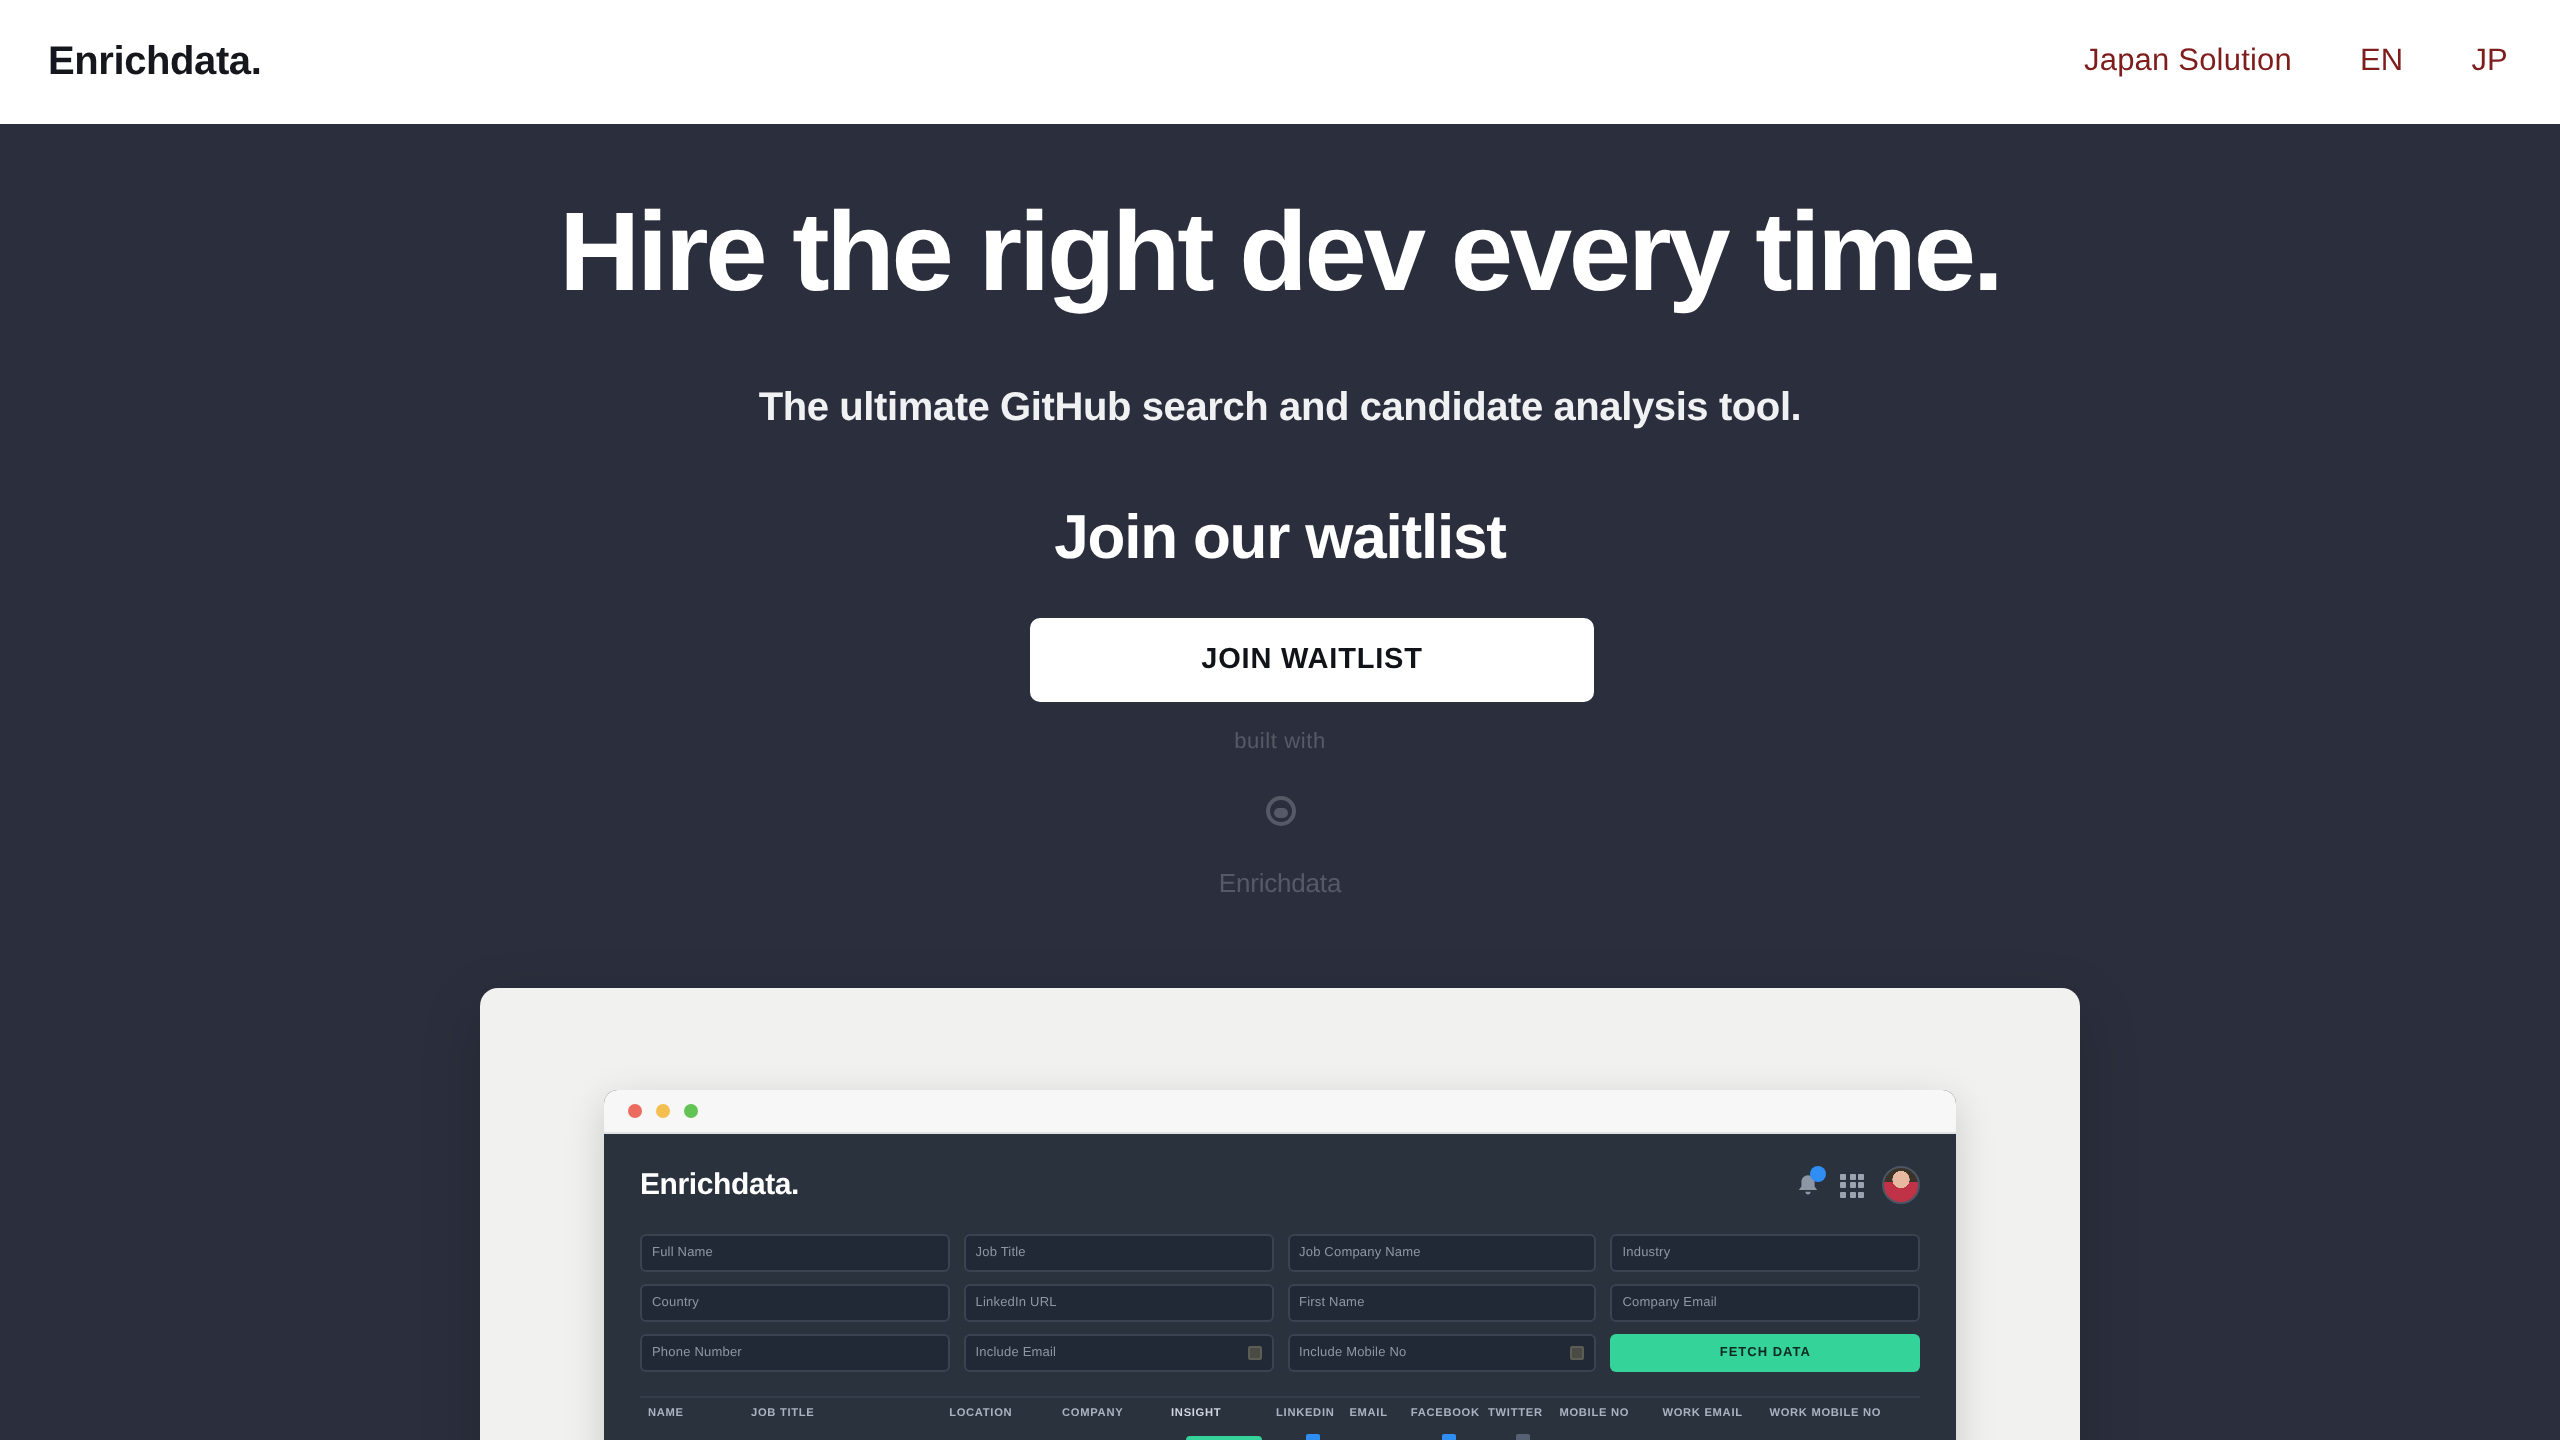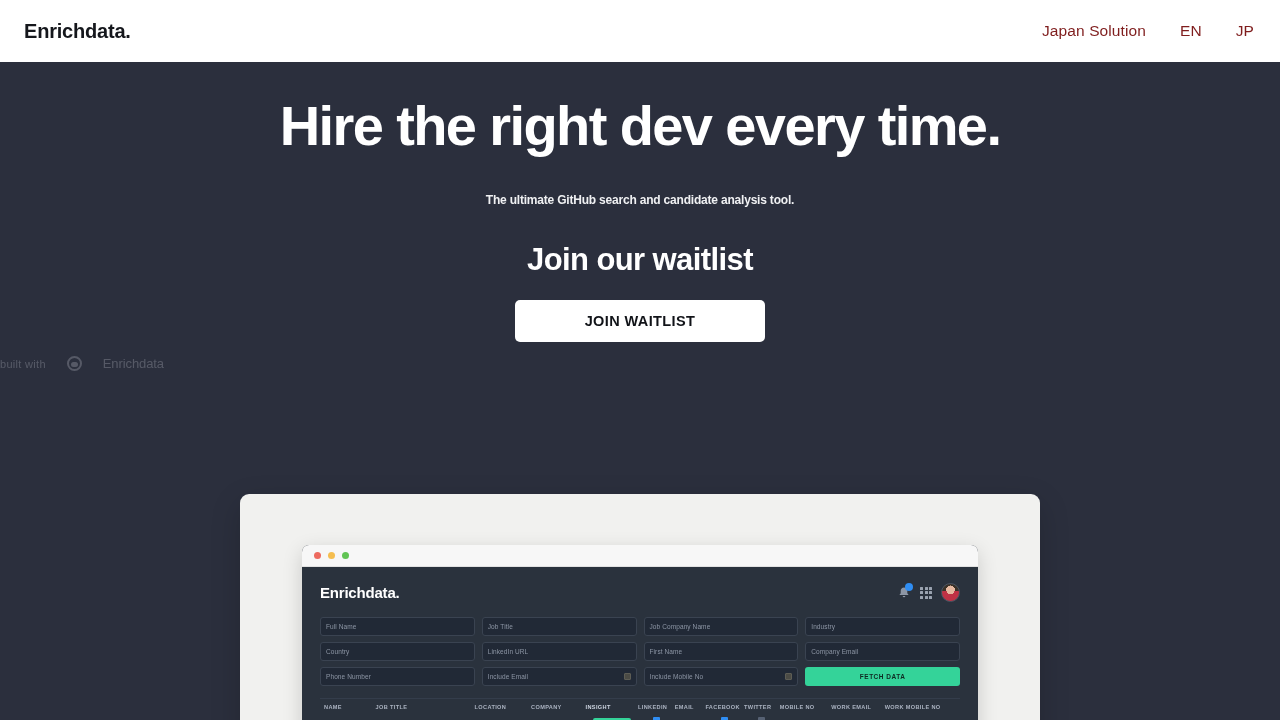--- a/index.html
+++ b/index.html
@@ -53,21 +53,21 @@
   }
   .hero-title {
     font-size: 56px;
     font-weight: bold;
     color: #ffffff;
     letter-spacing: -1.6px;
     line-height: 1.06;
   }
   .hero-sub {
     margin-top: 38px;
-    font-size: 12px;
+    font-size: 20px;
     font-weight: bold;
     color: #f0f1f3;
     letter-spacing: -0.2px;
   }
   .waitlist-title {
     margin-top: 35px;
     font-size: 31px;
     font-weight: bold;
     color: #ffffff;
     letter-spacing: -0.6px;
@@ -86,40 +86,41 @@
     background: #ffffff;
     padding: 0 15px;
     font-family: "Liberation Sans", sans-serif;
     font-size: 15px;
     color: #3b3f49;
     outline: none;
   }
   .email-input::placeholder { color: #4a4e57; }
   .join-btn {
     display: block;
-    width: 250px;
+    width: 282px;
     height: 42px;
     margin-top: 13px;
     border: none;
     border-radius: 5px;
     background: #ffffff;
     font-family: "Liberation Sans", sans-serif;
     font-size: 14.5px;
     font-weight: bold;
     letter-spacing: 0.4px;
     color: #111318;
     cursor: pointer;
   }
 
   .ck-badge {
     margin-top: 14px;
     display: flex;
     align-items: center;
     gap: 21px;
     opacity: 0.30;
+    flex-direction: column;
   }
   .ck-text {
     font-size: 11px;
     color: #b9bcc6;
     letter-spacing: 0.3px;
   }
   .ck-brand {
     font-size: 13px;
     color: #b9bcc6;
     letter-spacing: -0.1px;

